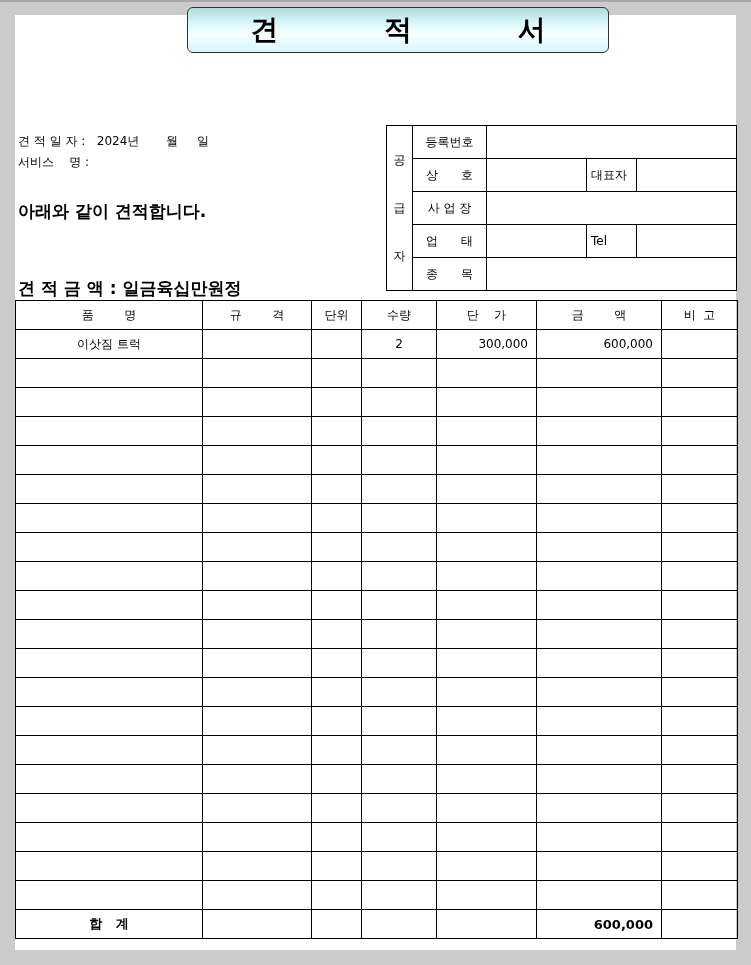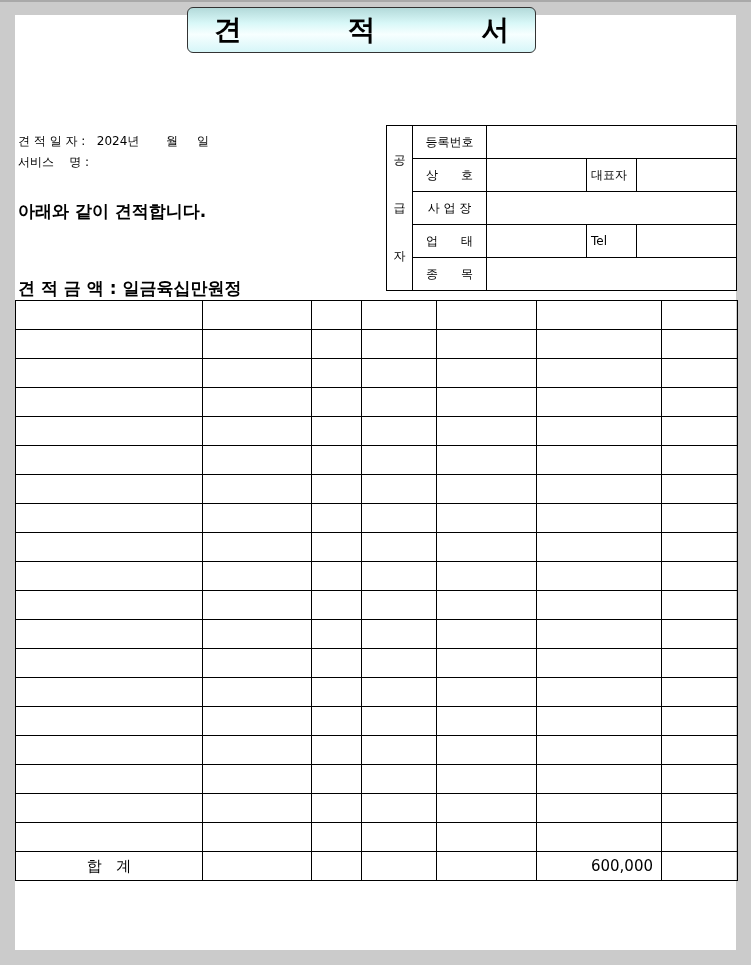--- a/index.html
+++ b/index.html
@@ -12,21 +12,21 @@
     color: #000;
   }
   .topbar { position: absolute; left: 0; top: 0; width: 751px; height: 2px; background: #a9a9a9; }
   .page {
     position: absolute; left: 15px; top: 15px;
     width: 721px; height: 935px;
     background: #fff;
   }
   .title-box {
     position: absolute; left: 187px; top: 7px;
-    width: 349px; height: 46px;
+    width: 422px; height: 46px;
     border: 1px solid #333;
     border-radius: 6px;
     background: linear-gradient(to bottom, #b3dada 0%, #d9f8f8 35%, #f7ffff 60%, #d6f6f8 100%);
     box-sizing: border-box;
     display: flex; align-items: center; justify-content: center;
     z-index: 2;
   }
   .title-box span {
     font-size: 28px; font-weight: bold; letter-spacing: 48px;
     margin-right: -48px;
@@ -58,21 +58,21 @@
   .items .hdr td { text-align: center; }
   .c-name { width: 187px; }
   .c-spec { width: 109px; }
   .c-unit { width: 50px; }
   .c-qty { width: 75px; }
   .c-price { width: 100px; }
   .c-amt { width: 125px; }
   .c-note { width: 76px; }
   .center { text-align: center; }
   .right { text-align: right; padding-right: 8px !important; }
-  .total td { font-weight: normal; font-size: 15px; }
+  .total td { font-weight: bold; font-size: 13px; }
 </style>
 </head>
 <body>
 
 <div class="topbar"></div>
 
 <div class="page"></div>
 
 <div class="title-box">
   <span>견 적 서</span>
@@ -121,20 +121,38 @@
   <colgroup>
     <col class="c-name">
       <col class="c-spec">
       <col class="c-unit">
       <col class="c-qty">
       <col class="c-price">
       <col class="c-amt">
       <col class="c-note">
   </colgroup>
   <tbody>
+      <tr class="hdr">
+    <td>품        명</td>
+    <td>규        격</td>
+    <td>단위</td>
+    <td>수량</td>
+    <td>단    가</td>
+    <td>금        액</td>
+    <td>비  고</td>
+  </tr>
+  <tr>
+    <td class="center">이삿짐 트럭</td>
+    <td></td>
+    <td></td>
+    <td class="center">2</td>
+    <td class="right">300,000</td>
+    <td class="right">600,000</td>
+    <td></td>
+  </tr>
   </tbody>
     <tbody id="empty-rows">
       <tr>
         <td></td>
         <td></td>
         <td></td>
         <td></td>
         <td></td>
         <td></td>
         <td></td>

